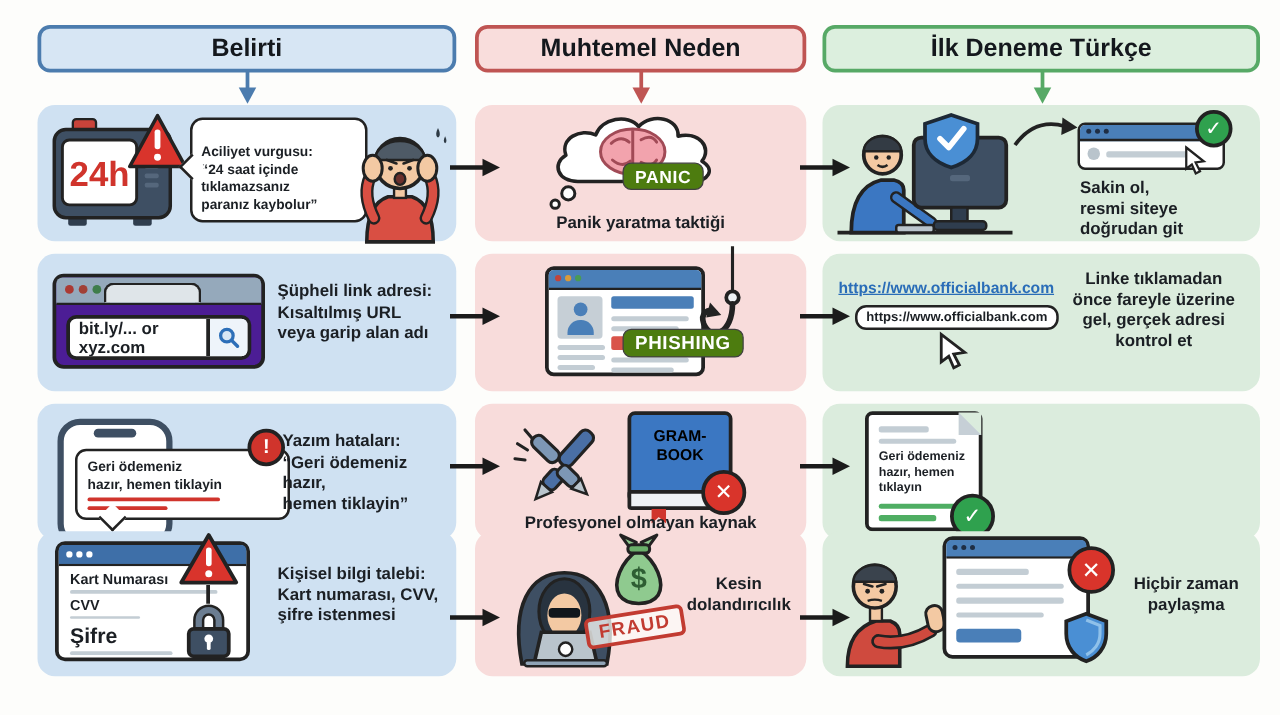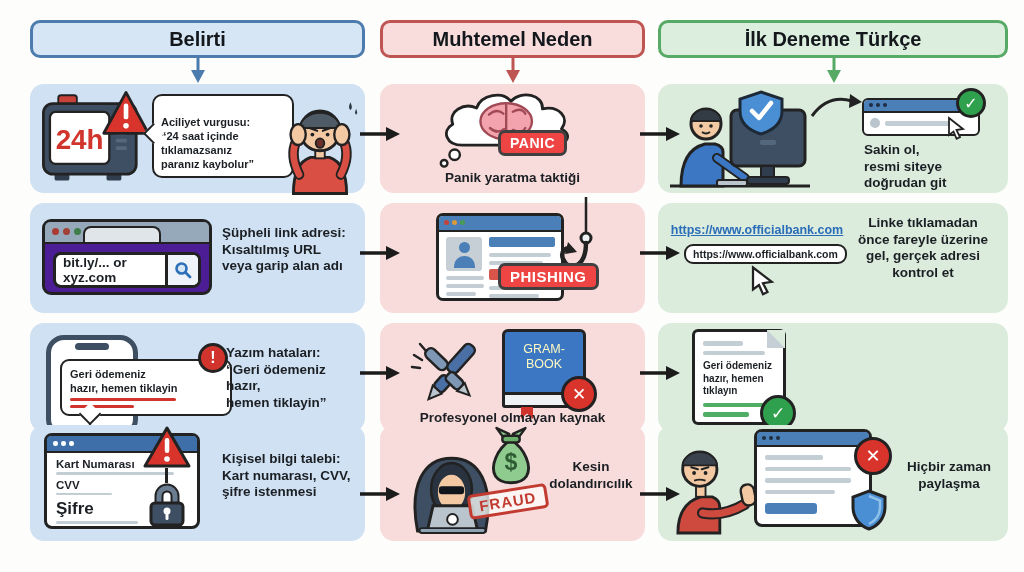--- a/index.html
+++ b/index.html
@@ -14,21 +14,21 @@
   .r1{top:84px;height:109px;} .r2{top:203px;height:110px;} .r3{top:323px;height:109px;} .r4{top:425px;height:116px;}
   .hdr{position:absolute;top:20px;height:38px;box-sizing:border-box;border:3px solid;border-radius:10px;
        display:flex;align-items:center;justify-content:center;font-weight:bold;font-size:20px;color:#14181d;}
   .hdr-sym{background:#d7e6f4;border-color:#4c7cae;}
   .hdr-cau{background:#f9dddc;border-color:#bf5553;}
   .hdr-sol{background:#dcefde;border-color:#57a966;}
   .cellbox{position:absolute;border-radius:14px;}
   .sym{background:#cfe1f2;} .cau{background:#f8dcdb;} .sol{background:#dbecdd;}
   .t{font-weight:bold;font-size:13.5px;line-height:1.24;white-space:pre-line;}
   .tc{text-align:center;}
-  .badge{position:absolute;background:#ef4444;color:#fff;font-weight:bold;border:3px solid #404040;
+  .badge{position:absolute;background:#4d7c0f;color:#fff;font-weight:bold;border:1px solid #404040;
          border-radius:7px;padding:2px 9px;letter-spacing:.5px;}
   .circ{position:absolute;border-radius:50%;display:flex;align-items:center;justify-content:center;
         color:#fff;font-weight:bold;border:3px solid #222;box-sizing:border-box;}
   .bubble{position:absolute;background:#fff;border:2.5px solid #222;border-radius:10px;padding:5px 7px;
           font-size:11px;font-weight:bold;line-height:1.28;white-space:pre-line;}
   .bubble::before{content:"";position:absolute;left:-8px;top:30px;width:13px;height:13px;background:#fff;
           border-left:2.5px solid #222;border-bottom:2.5px solid #222;transform:rotate(45deg);}
   .msgbubble{position:absolute;background:#fff;border:2.5px solid #222;border-radius:9px;padding:6px 8px;}
   .msgbubble::after{content:"";position:absolute;left:20px;bottom:-8px;width:14px;height:14px;background:#fff;
           border-left:2.5px solid #222;border-bottom:2.5px solid #222;transform:rotate(-45deg);}
@@ -273,21 +273,21 @@
         <polygon points="38,58 50,58 44,71" fill="#b9c4cc" stroke="#222" stroke-width="2"></polygon>
       </g>
       <g transform="rotate(-46 41 37)">
         <rect x="36" y="6" width="11" height="26" rx="5" fill="#7d97b5" stroke="#222" stroke-width="2.5"></rect>
         <rect x="33" y="38" width="11" height="18" rx="4" fill="#7d97b5" stroke="#222" stroke-width="2.5"></rect>
         <polygon points="33,56 44,56 38.5,68" fill="#b9c4cc" stroke="#222" stroke-width="2"></polygon>
       </g>
       <path d="M6,20 L14,25 M4,32 L12,33 M12,9 L18,16" stroke="#222" stroke-width="2.5" stroke-linecap="round"></path>
     </svg>
     <div class="a" style="left:122px;top:6px;width:84px;height:74px;background:#3b77c2;border:3px solid #222;border-radius:6px;box-sizing:border-box">
-      <div style="margin-top:10px;text-align:center;color:#fef9c3;font-weight:normal;font-size:12.5px;line-height:1.2;white-space:pre-line">GRAM-
+      <div style="margin-top:10px;text-align:center;color:#000000;font-weight:bold;font-size:12.5px;line-height:1.2;white-space:pre-line">GRAM-
 BOOK</div>
       <div class="a" style="left:-3px;right:-3px;bottom:-8px;height:10px;background:#eef2f5;border:3px solid #222;border-radius:3px"></div>
       <div class="a" style="left:16px;bottom:-19px;width:12px;height:12px;background:#d0342c;clip-path:polygon(0 0,100% 0,100% 100%,50% 55%,0 100%)"></div>
       <div class="circ" style="right:-14px;bottom:-12px;width:36px;height:36px;background:#d9342b;font-size:17px">✕</div>
     </div>
     <div class="t tc a" style="left:0;top:87px;width:100%">Profesyonel olmayan kaynak</div>
   </div>
 
   <div class="cellbox sol c3 r3">
     <div class="a" style="left:34px;top:6px;width:94px;height:96px;background:#fff;border:3px solid #222;border-radius:6px;box-sizing:border-box">

